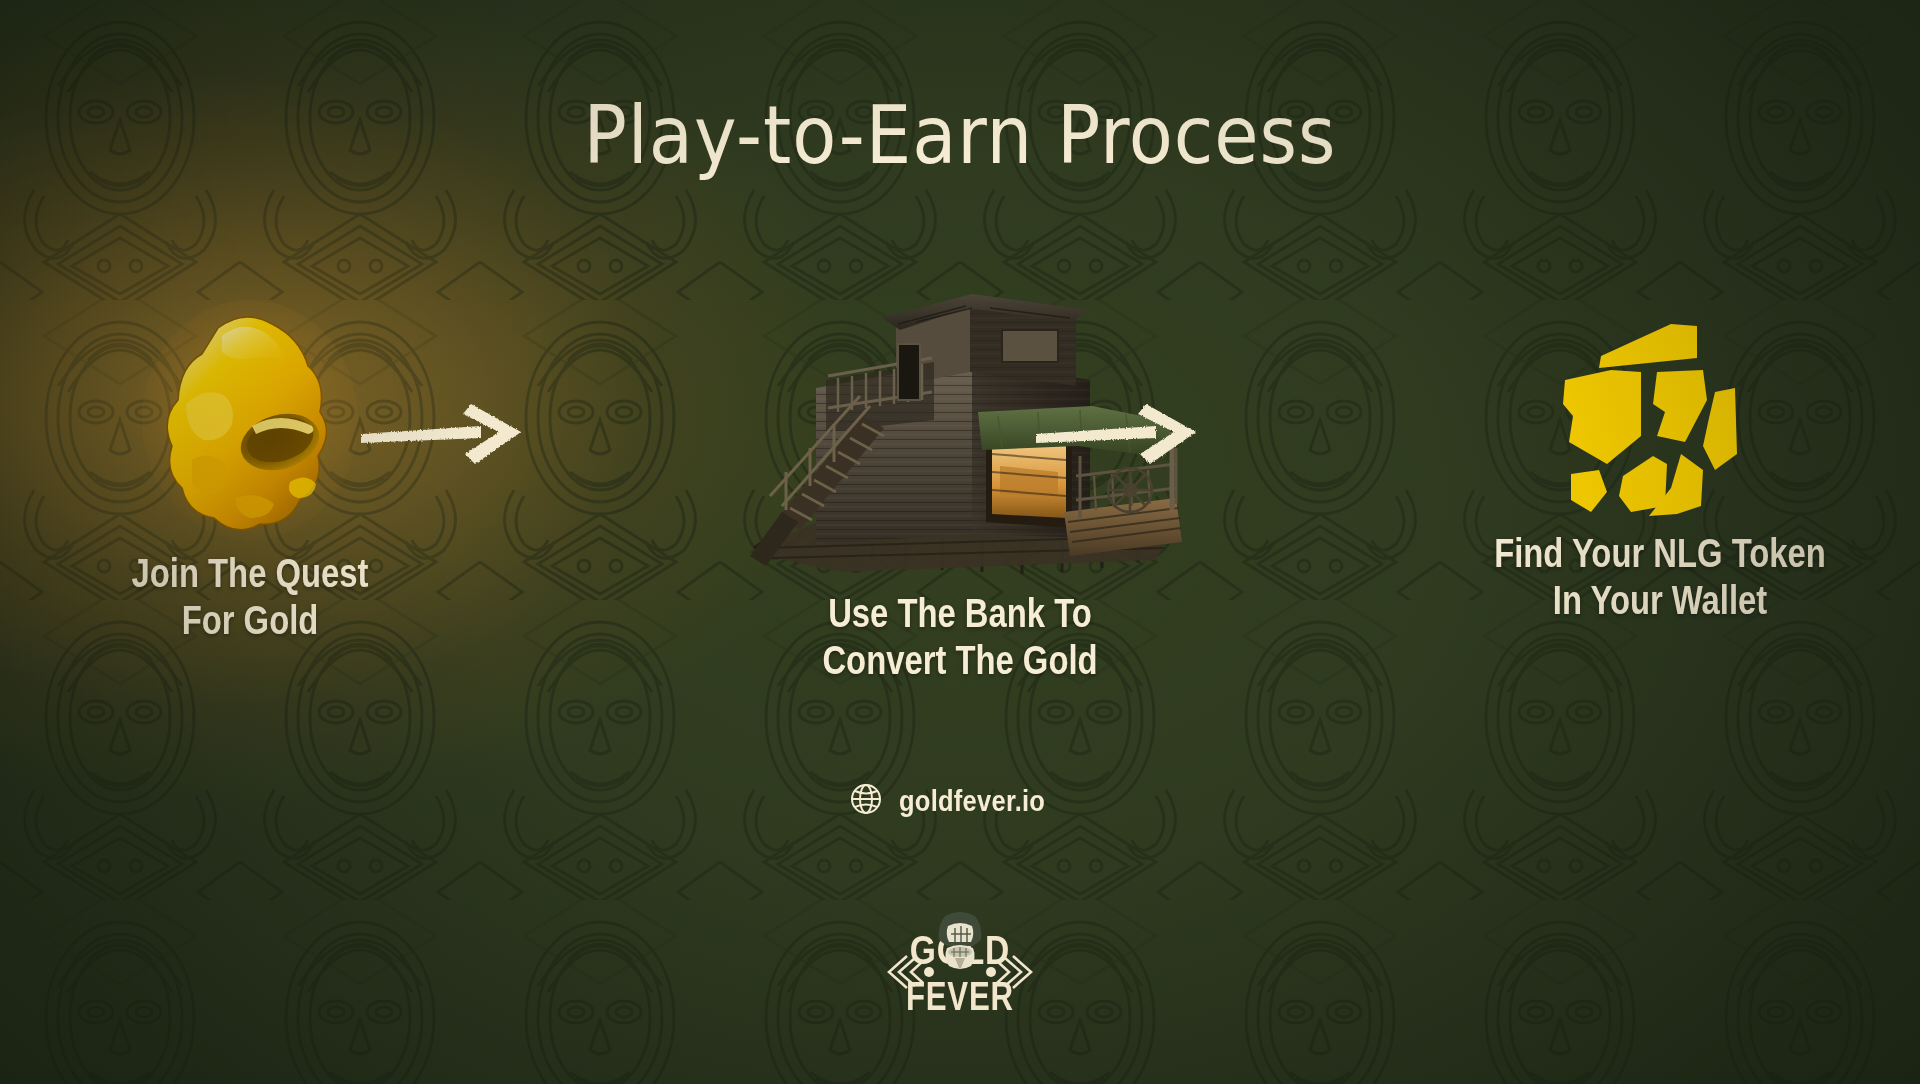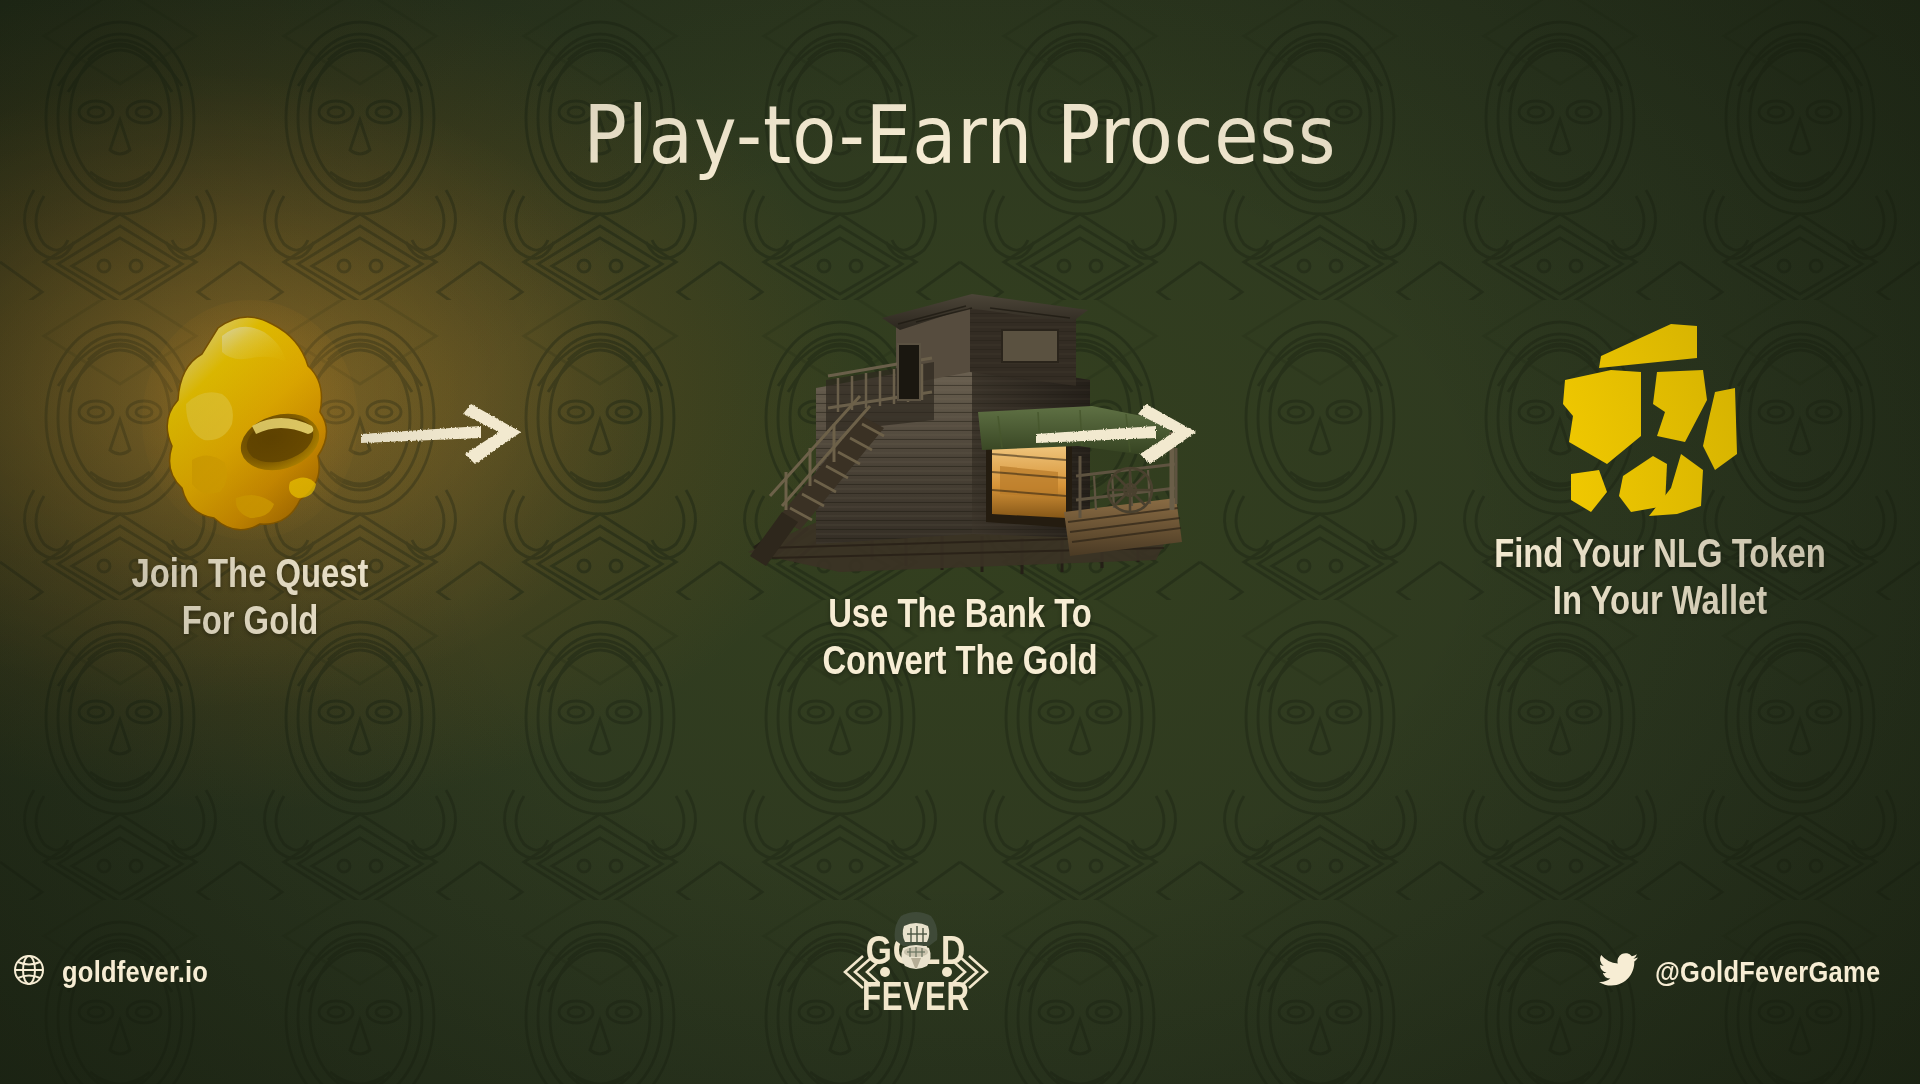--- a/index.html
+++ b/index.html
@@ -91,25 +91,26 @@
   .arrow {
     position:absolute;
     width:180px; height:80px;
   }
   #arrow1 { left:355px; top:390px; }
   #arrow2 { left:1030px; top:390px; }
 
   
   #footer {
     position:absolute;
-    left:12px; right:0; bottom:52px;
+    left:0; right:0; bottom:52px;
     display:flex;
     align-items:center;
-    justify-content:space-between;
+    justify-content:flex-end;
     gap:92px;
+    flex-direction:column;
   }
   .foot-item {
     display:flex;
     align-items:center;
     gap:16px;
     color:#f7edd4;
   }
   .foot-label {
     font-family:"Liberation Sans Narrow","Liberation Sans", sans-serif;
     font-stretch:condensed;
@@ -479,29 +480,15 @@
             <path d="M66 40 H84"></path>
               <path d="M69 36 V45"></path>
               <path d="M75 35 V45"></path>
               <path d="M81 36 V45"></path>
           </g>
           <path d="M70 46 L80 46 L76 56 L74 56 Z" fill="#b5ad96"></path>
         </g>
       </svg>
     </div>
 
-    <div class="foot-item">
-      <span>
-        <svg width="40" height="34" viewBox="0 0 40 34" fill="#f7edd4">
-          <path d="M39 4.4c-1.45.65-3 1.08-4.63 1.28a8.1 8.1 0 0 0 3.55-4.47
-                   c-1.56.93-3.29 1.6-5.13 1.96A8.06 8.06 0 0 0 18.8 10.5
-                   a22.87 22.87 0 0 1-16.6-8.42 8.06 8.06 0 0 0 2.49 10.76
-                   c-1.32-.04-2.56-.4-3.65-1v.1a8.06 8.06 0 0 0 6.47 7.9
-                   c-1.2.33-2.47.38-3.67.14a8.07 8.07 0 0 0 7.53 5.6
-                   A16.18 16.18 0 0 1 0 28.9a22.82 22.82 0 0 0 12.36 3.62
-                   c14.83 0 22.94-12.29 22.94-22.94l-.03-1.05A16.3 16.3 0 0 0 39 4.4z"></path>
-        </svg>
-      </span>
-      <span class="foot-label">@GoldFeverGame</span>
-    </div>
 
   </div>
 </div>
 
 </body></html>

